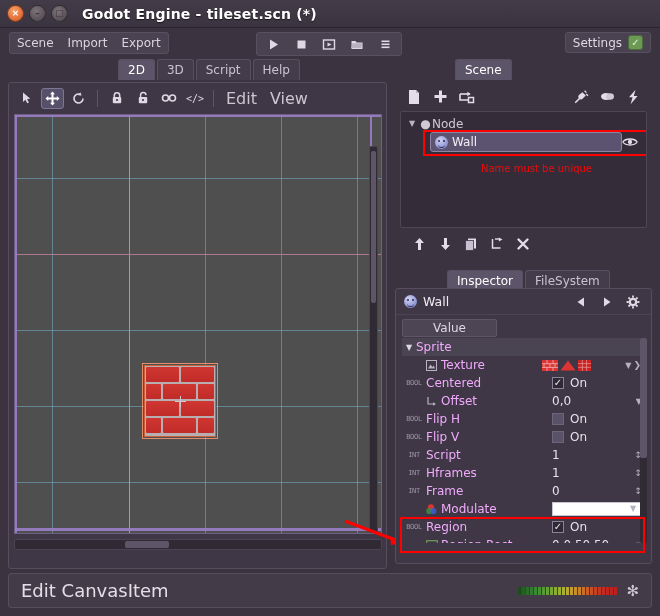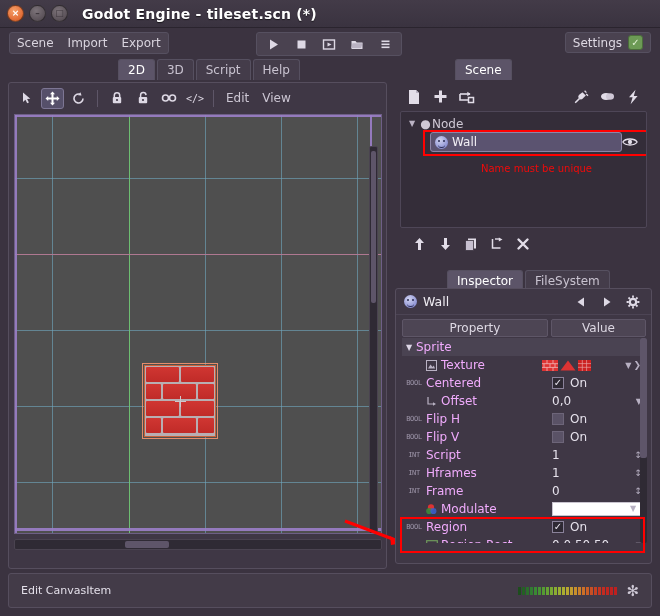--- a/index.html
+++ b/index.html
@@ -60,21 +60,21 @@
   .righttabs{ position:absolute; left:455px; top:59px; display:flex; gap:2px;}
 
   
   .editorpanel{ position:absolute; left:8px; top:82px; width:379px; height:487px;
                 background:#3f3745; border:1px solid #564e5e; border-radius:3px;}
   .vtoolbar{ height:30px; display:flex; align-items:center; padding:0 6px; gap:3px;}
   .tbtn{ width:23px;height:21px; display:flex;align-items:center;justify-content:center;
          border-radius:3px; cursor:default;}
   .tbtn.sel{ background:#56506a; border:1px solid #7d7694;}
   .tsep{ width:1px;height:17px;background:#5e5668; margin:0 4px;}
-  .tlabel{ padding:2px 5px; font-size:12px; color:#ccc6d3; cursor:default;}
+  .tlabel{ padding:2px 5px; font-size:16px; color:#ccc6d3; cursor:default;}
 
   .canvaswrap{ position:absolute; left:5px; top:31px; width:368px; height:420px;
                background:#4f4f4f; overflow:hidden; border:1px solid #6e5f86;}
   .canvas{ position:absolute; inset:0; }
 
   .gline{ position:absolute; background:#6fa6bd; opacity:.62; }
   .gv{ width:1px; top:0; bottom:0;}
   .gh{ height:1px; left:0; right:0;}
   .axis-y{ position:absolute; width:1px; top:0; bottom:0; background:#6ec86b; opacity:.85;}
   .axis-x{ position:absolute; height:1px; left:0; right:0; background:#d4764f; opacity:.9;}
@@ -173,21 +173,21 @@
   .ipthumb{ position:absolute; left:0; top:0; width:7px; height:120px; background:#5e5569; border-radius:2px;}
   .redbox2{ position:absolute; left:4px; top:228px; width:245px; height:36px; border:2px solid #ff0000;}
 
   
   .arrow{ position:absolute; left:0; top:0; pointer-events:none;}
 
   
   .statusbar{ position:absolute; left:8px; top:573px; width:644px; height:35px;
               background:#433b48; border:1px solid #564e5e; border-radius:3px;
               display:flex; align-items:center; padding:0 12px;}
-  .status-txt{ font-size:11px; color:#e3dfe9;}
+  .status-txt{ font-size:18px; color:#e3dfe9;}
   .meter{ margin-left:auto; display:flex; align-items:center; gap:1px;}
   .mseg{ width:3px; height:8px;}
   .fps{ margin-left:8px; font-size:15px; color:#cfc9d6;}
 </style>
 </head>
 <body>
 
 <div id="app">
 
   <div class="titlebar">
@@ -511,21 +511,20 @@
           <circle cx="7" cy="7" r="3.2" fill="none" stroke="#ded9e5" stroke-width="2.2"></circle>
           <g stroke="#ded9e5" stroke-width="1.8">
             <path d="M7 0.6 v2.2 M7 11.2 v2.2 M0.6 7 h2.2 M11.2 7 h2.2"></path>
             <path d="M2.5 2.5 l1.6 1.6 M9.9 9.9 l1.6 1.6 M11.5 2.5 l-1.6 1.6 M4.1 9.9 l-1.6 1.6"></path>
           </g>
         </svg>
       </span>
     </div>
 
     <div class="colhdr">
-      <div class="colh p">Property</div>
       <div class="colh v">Value</div>
     </div>
 
     <div class="proplist">
 
       <div class="prow cat">
         <span class="twist" style="color:#ddd6e6">▼</span>
         <span class="pname">Sprite</span>
       </div>
 

